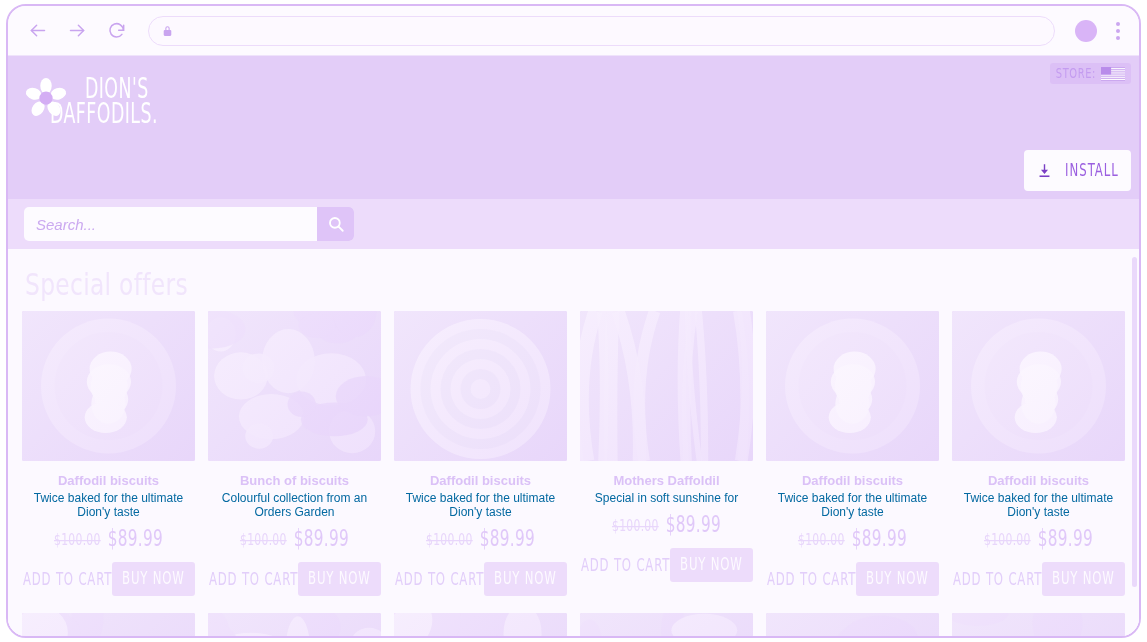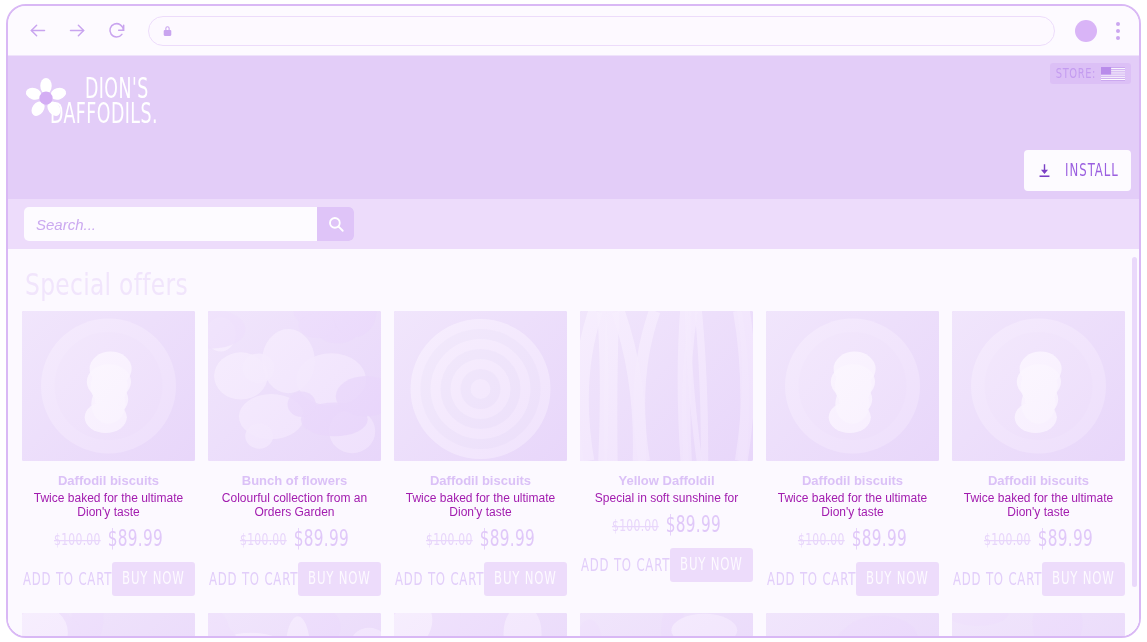--- a/index.html
+++ b/index.html
@@ -267,21 +267,21 @@
     text-align: center;
     font-size: 13px;
     font-weight: bold;
     color: #dbc1f7;
     line-height: 15px;
   }
   .card-desc {
     margin-top: 3px;
     text-align: center;
     font-size: 12px;
-    color: #a21caf;
+    color: #0369a1;
     line-height: 14px;
     padding: 0 2px;
   }
   .price-row {
     margin-top: 9px;
     display: flex; align-items: baseline; justify-content: center; gap: 7px;
     font-family: "DejaVu Sans Condensed", "Liberation Sans", sans-serif;
   }
   .old-price {
     font-size: 12px;
@@ -481,21 +481,21 @@
                 <ellipse cx="115.52169924554183" cy="0.7658179012345678" rx="30.125548696844994" ry="17.111582647462278" fill="#e7d4fa" opacity="0.85"></ellipse>
                 <ellipse cx="144.18075703017834" cy="120.32921810699588" rx="23.051003086419755" ry="21.893432784636488" fill="#f3e7fd" opacity="0.85"></ellipse>
                 <ellipse cx="109.25519547325104" cy="14.854038065843621" rx="18.7784122085048" ry="12.274562757201647" fill="#e7d4fa" opacity="0.85"></ellipse>
                 <ellipse cx="4.871557784636488" cy="18.136574074074076" rx="32.795430384087794" ry="19.285836762688614" fill="#e7d4fa" opacity="0.85"></ellipse>
                 <ellipse cx="126.3045353223594" cy="108.41756687242798" rx="33.40452674897119" ry="16.92108196159122" fill="#e7d4fa" opacity="0.85"></ellipse>
                 <ellipse cx="51.199189814814815" cy="125.0488683127572" rx="13.945207475994513" ry="12.5815329218107" fill="#f3e7fd" opacity="0.85"></ellipse>
                 <ellipse cx="158.12650891632373" cy="85.16010802469135" rx="30.34957133058985" ry="20.186942729766805" fill="#e7d4fa" opacity="0.85"></ellipse>
                 <ellipse cx="146.47229509602195" cy="0.32536008230452673" rx="22.031198559670784" ry="25.953360768175585" fill="#e7d4fa" opacity="0.85"></ellipse>
                 <ellipse cx="93.6593878600823" cy="93.22980967078189" rx="14.107373113854596" ry="12.837577160493828" fill="#e7d4fa" opacity="0.85"></ellipse>
               </svg><div class="wash"></div></div>
-     <div class="card-title">Bunch of flowers</div>
+     <div class="card-title">Bunch of biscuits</div>
      <div class="card-desc">Colourful collection from an Orders Garden</div>
      <div class="price-row">
        <span class="old-price">$100.00</span>
        <span class="new-price">$89.99</span>
      </div>
      <div class="btn-row">
        <button class="cart-btn">Add to cart</button>
        <button class="buy-btn"><span>Buy now</span></button>
      </div>
           </div>
@@ -530,21 +530,21 @@
                 <path d="M161.92423268175583 150 Q 169.26759687928669 67.5 157.27828789437586 0" stroke="#f3e7fd" stroke-width="8.53633401920439" fill="none" opacity="0.85"></path>
                 <path d="M59.24849537037037 150 Q 61.904102366255145 67.5 37.996960733882034 0" stroke="#f3e7fd" stroke-width="13.177572016460905" fill="none" opacity="0.85"></path>
                 <path d="M124.5892189643347 150 Q 124.65583419067215 67.5 118.34526320301784 0" stroke="#f3e7fd" stroke-width="7.3167524005486975" fill="none" opacity="0.85"></path>
                 <path d="M22.625415809327844 150 Q 26.27587877229081 67.5 21.545417524005483 0" stroke="#f3e7fd" stroke-width="8.743998628257888" fill="none" opacity="0.85"></path>
                 <path d="M161.29535751028806 150 Q 174.332137345679 67.5 163.48631258573388 0" stroke="#f3e7fd" stroke-width="12.842026748971193" fill="none" opacity="0.85"></path>
                 <path d="M0.24101937585733885 150 Q -9.68156292866941 67.5 -5.276496056241426 0" stroke="#f3e7fd" stroke-width="6.030589849108368" fill="none" opacity="0.85"></path>
                 <path d="M107.58585819615912 150 Q 103.09897548010974 67.5 113.47921382030178 0" stroke="#f3e7fd" stroke-width="8.544255829903978" fill="none" opacity="0.85"></path>
                 <path d="M7.0459233539094654 150 Q -7.313901748971192 67.5 15.642331104252401 0" stroke="#f3e7fd" stroke-width="14.543518518518518" fill="none" opacity="0.85"></path>
                 <path d="M119.37430126886146 150 Q 108.3514103223594 67.5 107.76841135116598 0" stroke="#f3e7fd" stroke-width="5.5592421124828535" fill="none" opacity="0.85"></path>
               </svg><div class="wash"></div></div>
-     <div class="card-title">Yellow Daffoldil</div>
+     <div class="card-title">Mothers Daffoldil</div>
      <div class="card-desc">Special in soft sunshine for</div>
      <div class="price-row">
        <span class="old-price">$100.00</span>
        <span class="new-price">$89.99</span>
      </div>
      <div class="btn-row">
        <button class="cart-btn">Add to cart</button>
        <button class="buy-btn"><span>Buy now</span></button>
      </div>
           </div>

